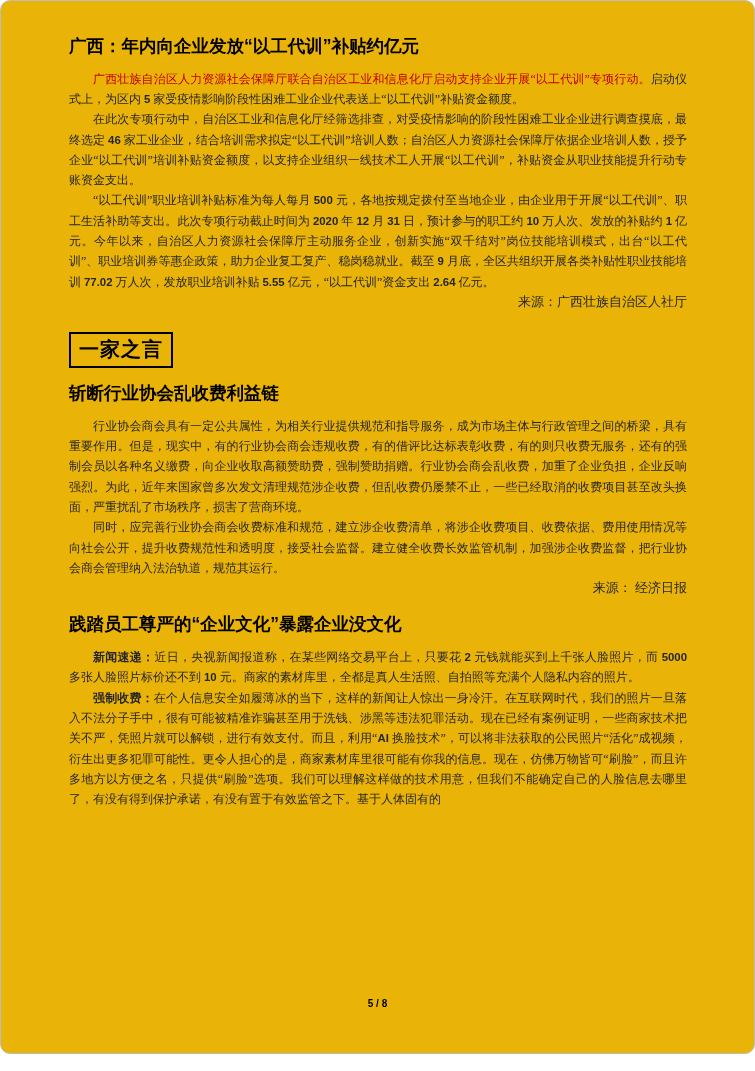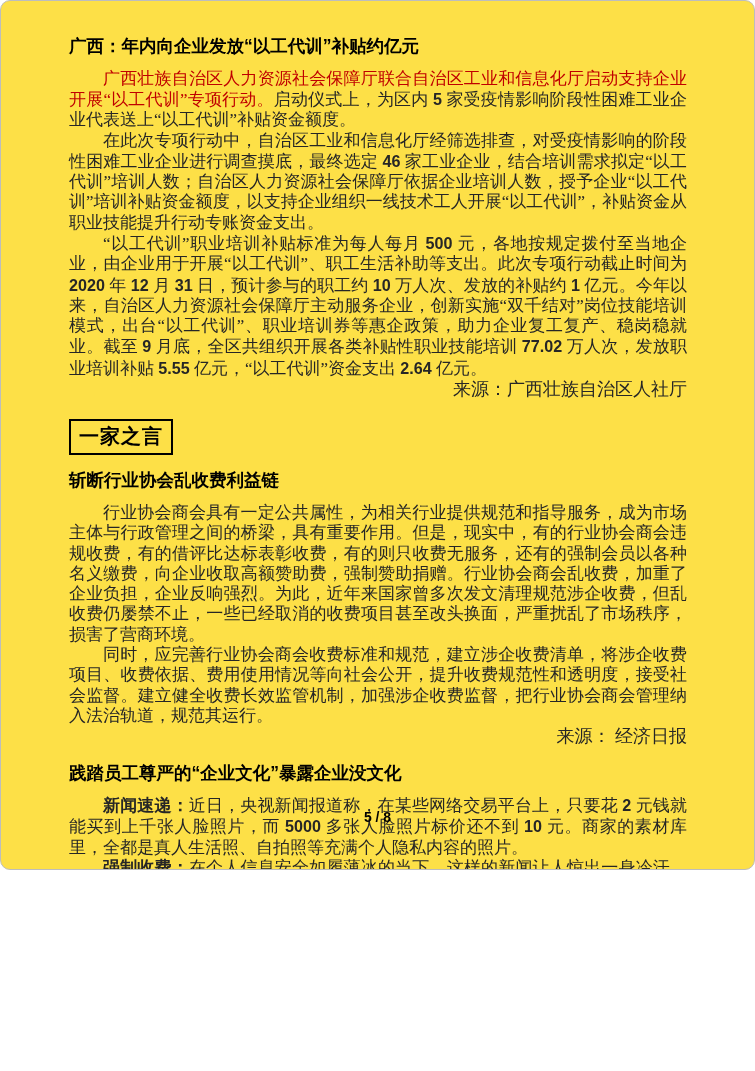--- a/index.html
+++ b/index.html
@@ -1,47 +1,47 @@
 <!DOCTYPE html>
 <html><head>
 <meta charset="utf-8">
 <style>
   html,body{margin:0;padding:0;background:#fff;}
   .page{
     position:relative;
-    width:755px;height:870px;
+    width:755px;height:1054px;
     box-sizing:border-box;
-    background:#fde047;
+    background:#eab308;
     border:1px solid #bdbdbd;
     border-radius:10px;
     overflow:hidden;
     font-family:"Liberation Serif","DejaVu Serif",serif;
     color:#262626;
   }
   .content{
     padding:34px 67px 0 68px;
   }
   .article-title{
     font-family:"Liberation Sans","DejaVu Sans",sans-serif;
     font-size:17.5px;
     font-weight:700;
     color:#000;
     line-height:1.35;
     margin:0 0 10px 0;
   }
   .article-title.later{margin-top:15px;}
   p.body-para{
-    font-size:17px;
+    font-size:12px;
     line-height:20.3px;
     text-align:justify;
     text-indent:2em;
     margin:0;
   }
   p.source-line{
-    font-size:18px;
+    font-size:13px;
     line-height:20.3px;
     text-align:right;
     text-indent:0;
     margin:0;
   }
   .section-row{
     margin:20px 0 14px 0;
   }
   .section-badge{
     display:inline-block;
@@ -59,21 +59,21 @@
     font-family:"Liberation Sans","DejaVu Sans",sans-serif;
     font-weight:700;
     font-size:0.95em;
   }
   .page-footer{
     position:absolute;
     left:0;bottom:44px;
     width:100%;
     text-align:center;
     font-family:"Liberation Sans","DejaVu Sans",sans-serif;
-    font-size:14px;
+    font-size:10px;
     font-weight:700;
     color:#000;
   }
 </style>
 </head>
 <body>
 
 <div class="page">
   <div class="content">
 

